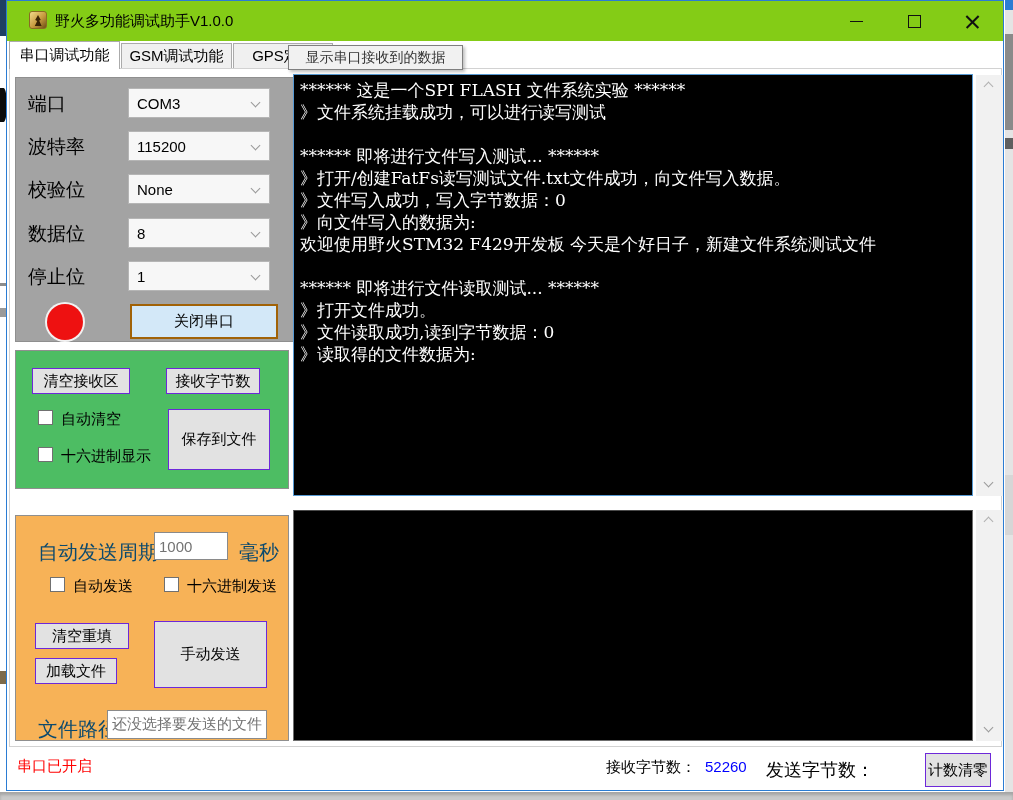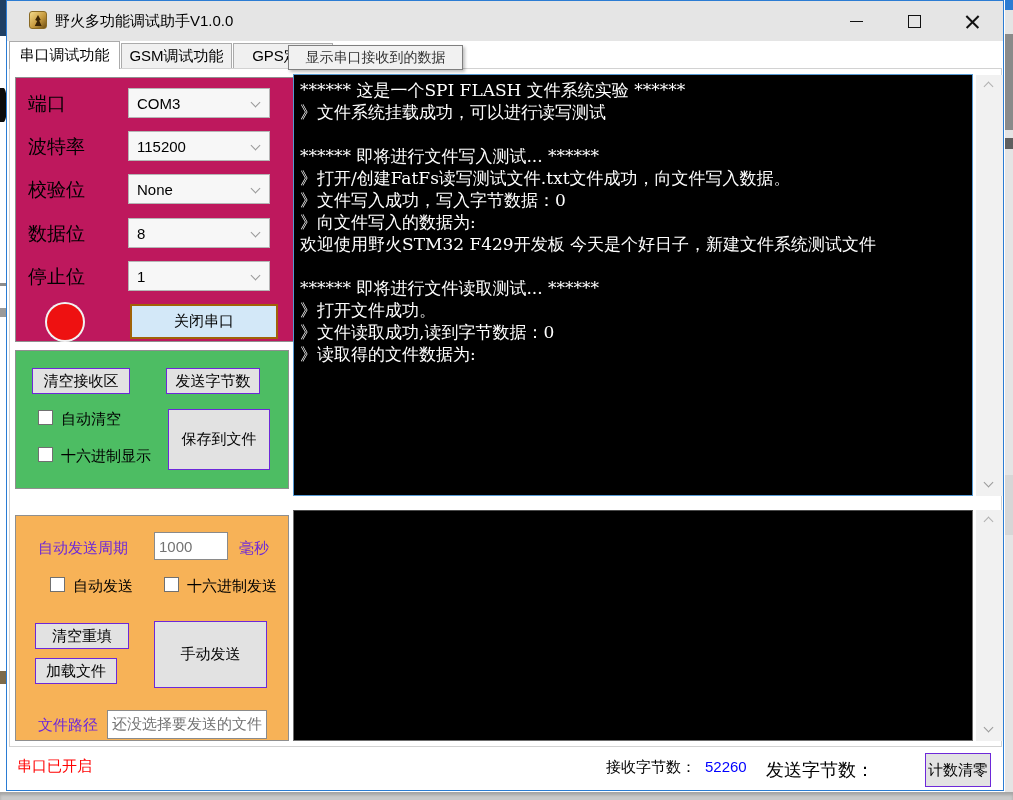--- a/index.html
+++ b/index.html
@@ -18,21 +18,21 @@
   .desk-right-block { left:1005px; top:34px; width:8px; height:96px; background:#8a8a8a; }
   .desk-right-m1    { left:1005px; top:138px; width:8px; height:11px; background:#5f5f5f; }
   .desk-right-m2    { left:1005px; top:475px; width:8px; height:60px; background:#d6d6d6; }
   .desk-bottom { left:0; top:792px; width:1013px; height:8px; background:#c9c9c9;
                  box-shadow:inset 0 3px 3px rgba(0,0,0,.18); }
 
   
   .window { position:absolute; left:6px; top:0; width:998px; height:791px;
             background:#ffffff; border:1px solid #2b7cd3; }
 
-  .titlebar { position:absolute; left:0; top:0; width:100%; height:40px; background:#e5e5e5; }
+  .titlebar { position:absolute; left:0; top:0; width:100%; height:40px; background:#84cc16; }
   .app-icon { position:absolute; left:22px; top:10px; width:18px; height:18px; border-radius:3px;
               background:linear-gradient(135deg,#f3d98b 0%,#c79a3e 55%,#6e4f16 100%);
               border:1px solid #8a6a24; }
   .app-icon .flame { position:absolute; left:4px; top:3px; width:8px; height:11px; background:#3a2405;
               clip-path:polygon(50% 0, 85% 45%, 65% 50%, 95% 100%, 10% 100%, 40% 55%, 15% 45%); }
   .win-title { position:absolute; left:48px; top:11px; font-size:15px; color:#000; white-space:nowrap; }
 
   .cap-btn { position:absolute; top:6px; width:42px; height:28px; display:flex; align-items:center; justify-content:center; }
   .cap-min { left:828px; } .cap-max { left:886px; } .cap-close { left:944px; }
   .ic-min { width:13px; height:0; border-top:1.6px solid #111; }
@@ -51,21 +51,21 @@
 
   .tooltip { position:absolute; left:281px; top:44px; width:175px; height:25px; z-index:6;
              background:#f1f1f1; border:1px solid #7f7f7f; box-shadow:2px 2px 3px rgba(0,0,0,.25);
              display:flex; align-items:center; justify-content:center; font-size:14px; color:#333; }
 
   .content { position:absolute; left:2px; top:67px; width:993px; height:679px;
              background:#fff; border:1px solid #d2d2d2; }
 
   
   .panel { position:absolute; border:1px solid #8f8f8f; }
-  .panel-serial { left:8px; top:76px;  width:312px; height:265px; background:#be185d; }
+  .panel-serial { left:8px; top:76px;  width:312px; height:265px; background:#a3a3a3; }
   .panel-recv   { left:8px; top:349px; width:274px; height:139px; background:#4dbd63; }
   .panel-send   { left:8px; top:514px; width:274px; height:226px; background:#f7b257; }
 
   .cfg-label { position:absolute; left:12px; font-size:19px; color:#000; white-space:nowrap; }
   .combo { position:absolute; left:112px; width:142px; height:30px; background:#f7f7f7;
            border:1px solid #b5b5b5; display:flex; align-items:center; padding-left:8px;
            font-size:15px; color:#000; }
   .combo .chev { position:absolute; right:10px; top:10px; }
   .chev-down { width:7px; height:7px; border-right:1.6px solid #9a9a9a; border-bottom:1.6px solid #9a9a9a;
                transform:rotate(45deg); }
@@ -78,21 +78,21 @@
          background:#e2e2e2; border:1px solid #6d28d9; position:absolute; }
   .btn-close-port { left:114px; top:226px; width:148px; height:35px;
                     background:#d3e8f8; border:2px solid #a16207; }
 
   .checkbox { position:absolute; width:15px; height:15px; background:#fff; border:1px solid #707070; }
   .cb-label { position:absolute; font-size:15px; color:#000; white-space:nowrap; }
 
   .txt-input { position:absolute; background:#fff; border:1px solid #8a8a8a; font-size:15px;
                color:#737373; padding:0 4px; font-family:"Liberation Sans", sans-serif; }
 
-  .small-label { position:absolute; font-size:15px; color:#6d28d9; white-space:nowrap; }
+  .small-label { position:absolute; font-size:20px; color:#0c4a6e; white-space:nowrap; }
 
   
   .term-recv { position:absolute; left:286px; top:73px; width:680px; height:422px;
                background:#000; border:1px solid #5699d2; overflow:hidden; padding:4px 6px; }
   .term-send { position:absolute; left:286px; top:509px; width:680px; height:231px;
                background:#000; border:1px solid #6e6e6e; border-top-color:#4a4a4a; overflow:hidden; }
   .term-line { height:22px; line-height:22px; font-size:17px; color:#fff;
                font-family:"DejaVu Serif", serif; white-space:nowrap; }
 
   .sbar { position:absolute; left:969px; width:27px; background:#f1f1f1; }
@@ -179,21 +179,21 @@
     <div class="combo" style="top:183px">
       <span>1</span>
       <span class="chev chev-down"></span>
     </div>
     <div class="led"></div>
     <div class="btn btn-close-port">关闭串口</div>
   </div>
 
   <div class="panel panel-recv">
     <div class="btn" style="left:16px;top:17px;width:98px;height:26px">清空接收区</div>
-    <div class="btn" style="left:150px;top:17px;width:94px;height:26px">发送字节数</div>
+    <div class="btn" style="left:150px;top:17px;width:94px;height:26px">接收字节数</div>
     <div class="checkbox" style="left:22px;top:59px"></div>
     <div class="cb-label" style="left:45px;top:59px">自动清空</div>
     <div class="btn" style="left:152px;top:58px;width:102px;height:61px">保存到文件</div>
     <div class="checkbox" style="left:22px;top:96px"></div>
     <div class="cb-label" style="left:45px;top:96px">十六进制显示</div>
   </div>
 
   <div class="panel panel-send">
     <div class="small-label" style="left:22px;top:23px">自动发送周期</div>
     <input class="txt-input" style="left: 138px; top: 16px; width: 74px; height: 28px;" value="1000">

